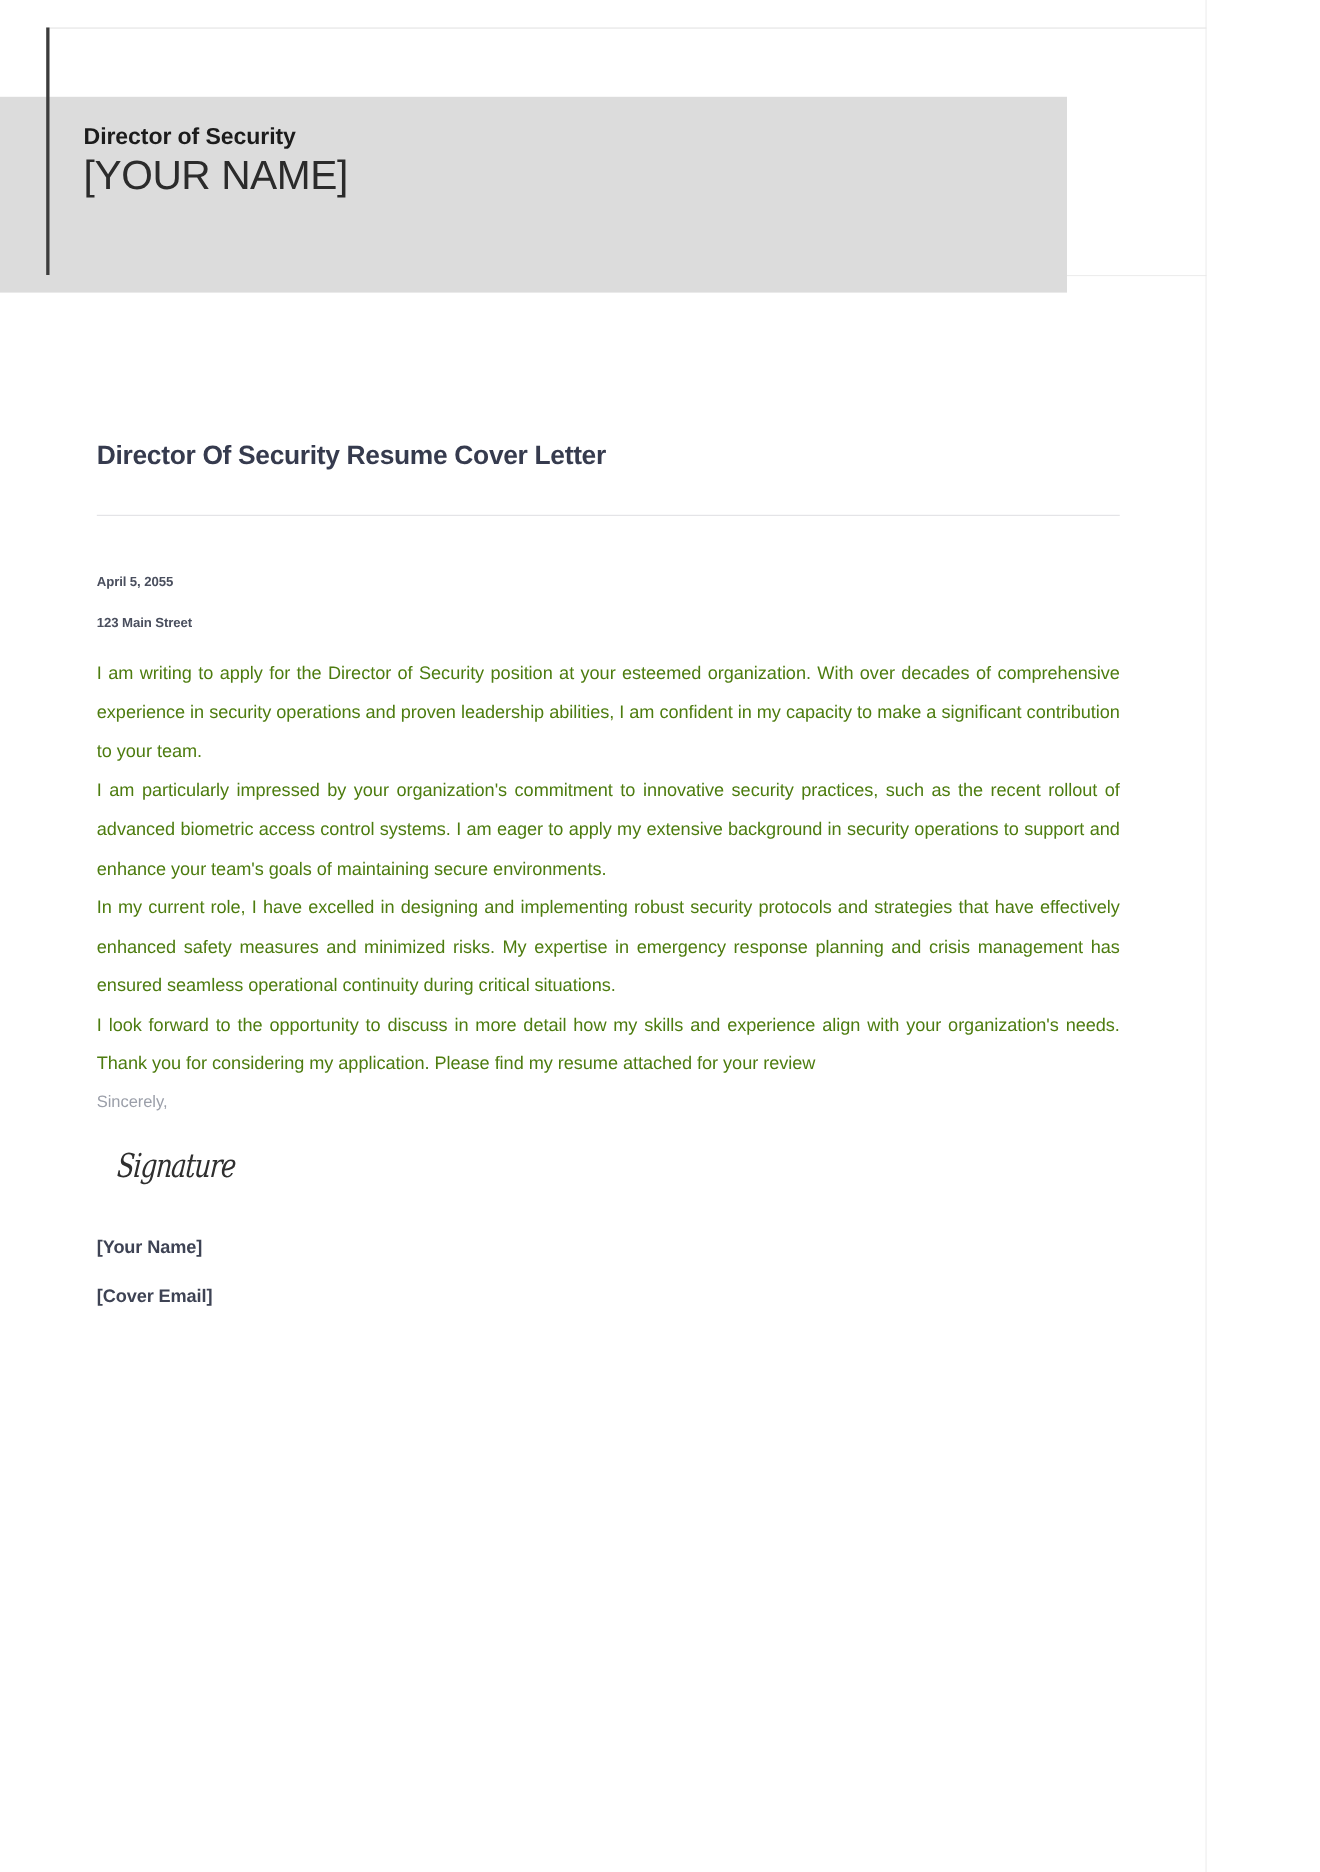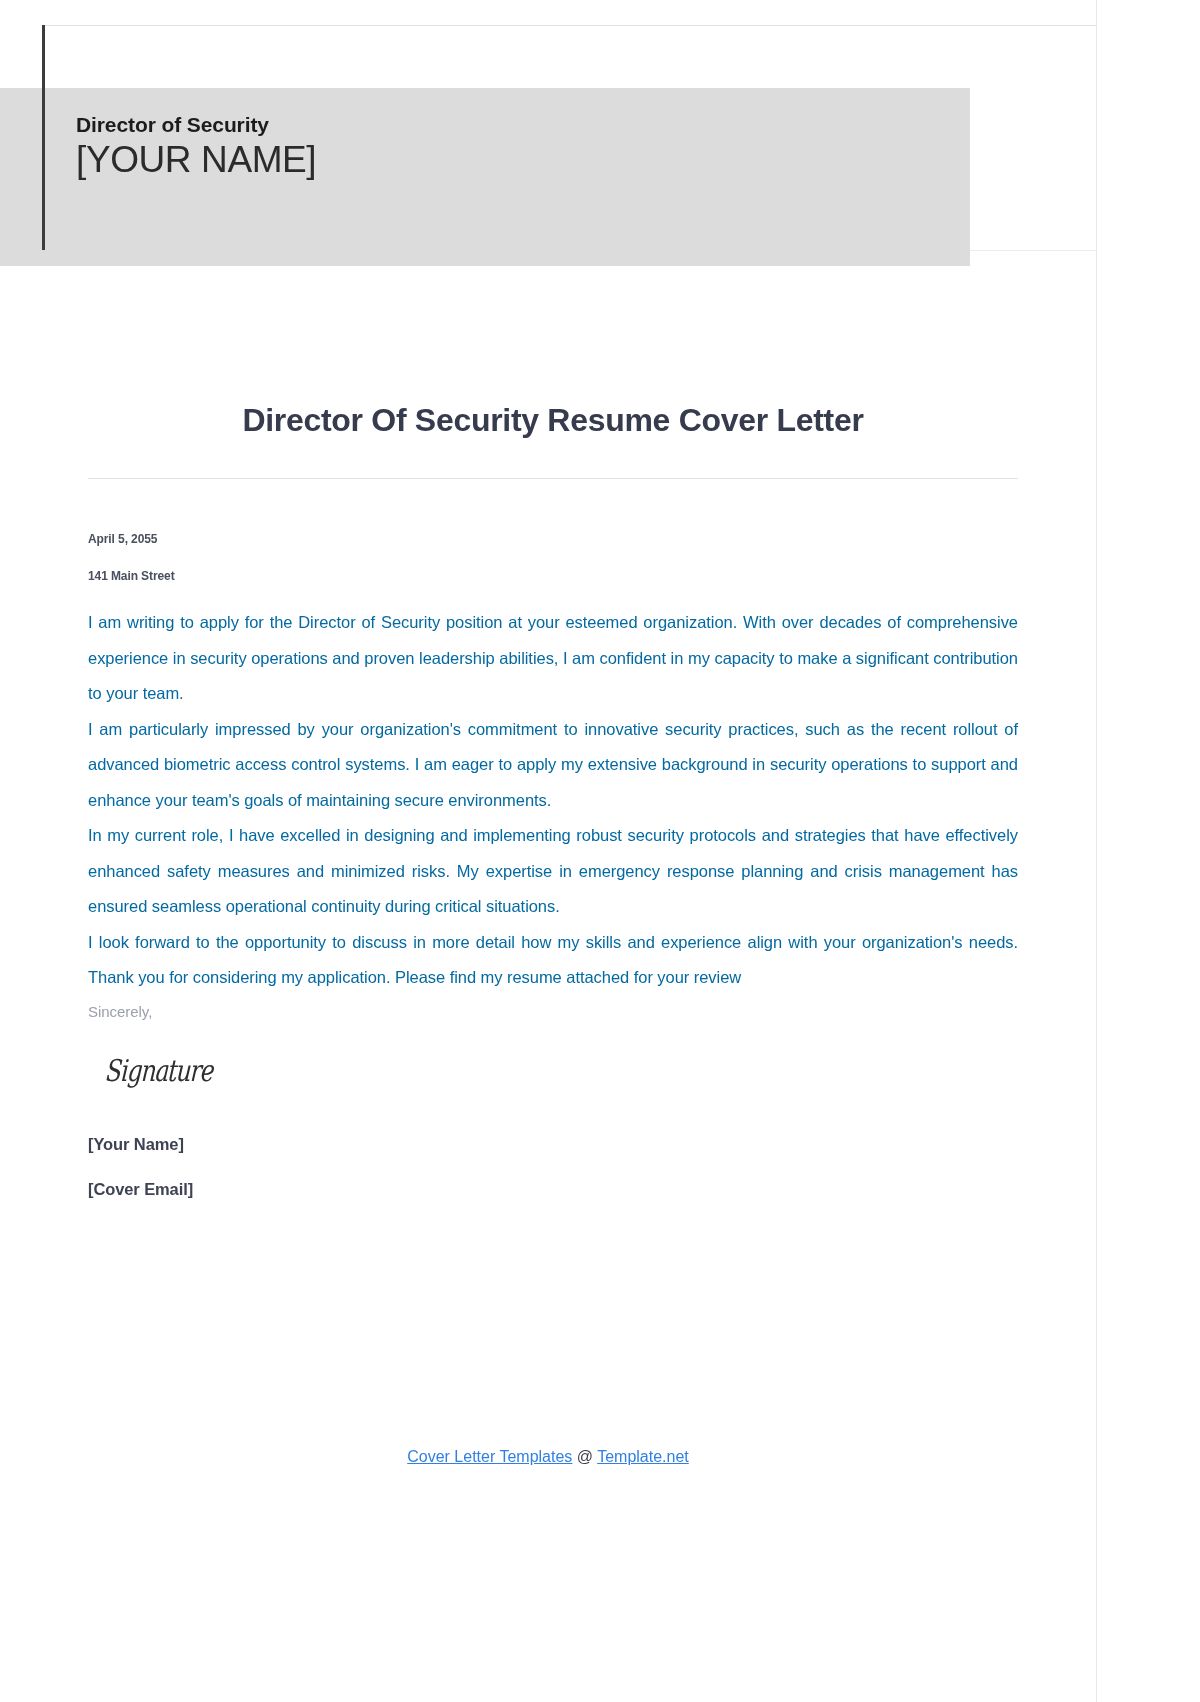--- a/index.html
+++ b/index.html
@@ -107,22 +107,21 @@
   .letter {
     position: absolute;
     left: 88px;
     top: 400px;
     width: 930px;
   }
 
   .doc-title {
     margin: 0;
     padding: 0 0 38px 0;
-    text-align: center;
-    font-size: 32px;
+    font-size: 24px;
     font-weight: bold;
     color: #363b4e;
     letter-spacing: -0.3px;
     line-height: 1.25;
   }
 
   .title-divider {
     height: 1px;
     background: #e2e2e5;
     margin: 0 0 52px 0;
@@ -144,21 +143,21 @@
     margin: 0 0 12px 0;
     letter-spacing: -0.1px;
   }
   .salutation b {
     color: #4a4f5e;
     font-weight: bold;
   }
 
   .para {
     font-size: 16.5px;
-    color: #0369a1;
+    color: #4d7c0f;
     line-height: 2.15;
     margin: 0 0 0 0;
     text-align: justify;
     text-justify: inter-word;
     letter-spacing: -0.05px;
   }
 
   .closing {
     font-size: 15px;
     color: #9b9fa9;
@@ -228,21 +227,21 @@
 
   <div class="letter">
 
     <h1 class="doc-title">Director Of Security Resume Cover Letter</h1>
 
     <div class="title-divider"></div>
 
     <p class="meta-line">April 5, 2055</p>
 
 
-    <p class="meta-line">141 Main Street</p>
+    <p class="meta-line">123 Main Street</p>
 
 
     <p class="para">I am writing to apply for the Director of Security position at your esteemed organization. With over decades of comprehensive experience in security operations and proven leadership abilities, I am confident in my capacity to make a significant contribution to your team.</p>
 
     <p class="para">I am particularly impressed by your organization's commitment to innovative security practices, such as the recent rollout of advanced biometric access control systems. I am eager to apply my extensive background in security operations to support and enhance your team's goals of maintaining secure environments.</p>
 
     <p class="para">In my current role, I have excelled in designing and implementing robust security protocols and strategies that have effectively enhanced safety measures and minimized risks. My expertise in emergency response planning and crisis management has ensured seamless operational continuity during critical situations.</p>
 
     <p class="para">I look forward to the opportunity to discuss in more detail how my skills and experience align with your organization's needs. Thank you for considering my application. Please find my resume attached for your review</p>
 
@@ -250,18 +249,17 @@
 
     <div class="signature">Signature</div>
 
     <div class="signoff-block">
       <p class="signoff-line">[Your Name]</p>
       <p class="signoff-line">[Cover Email]</p>
     </div>
 
   </div>
 
-  <div class="footer"><a href="#">Cover Letter Templates</a><span class="at"> @ </span><a href="#">Template.net</a></div>
 
   <div class="sheet-edge-right"></div>
   <div class="sheet-edge-outer"></div>
 
 </div>
 
 </body></html>

